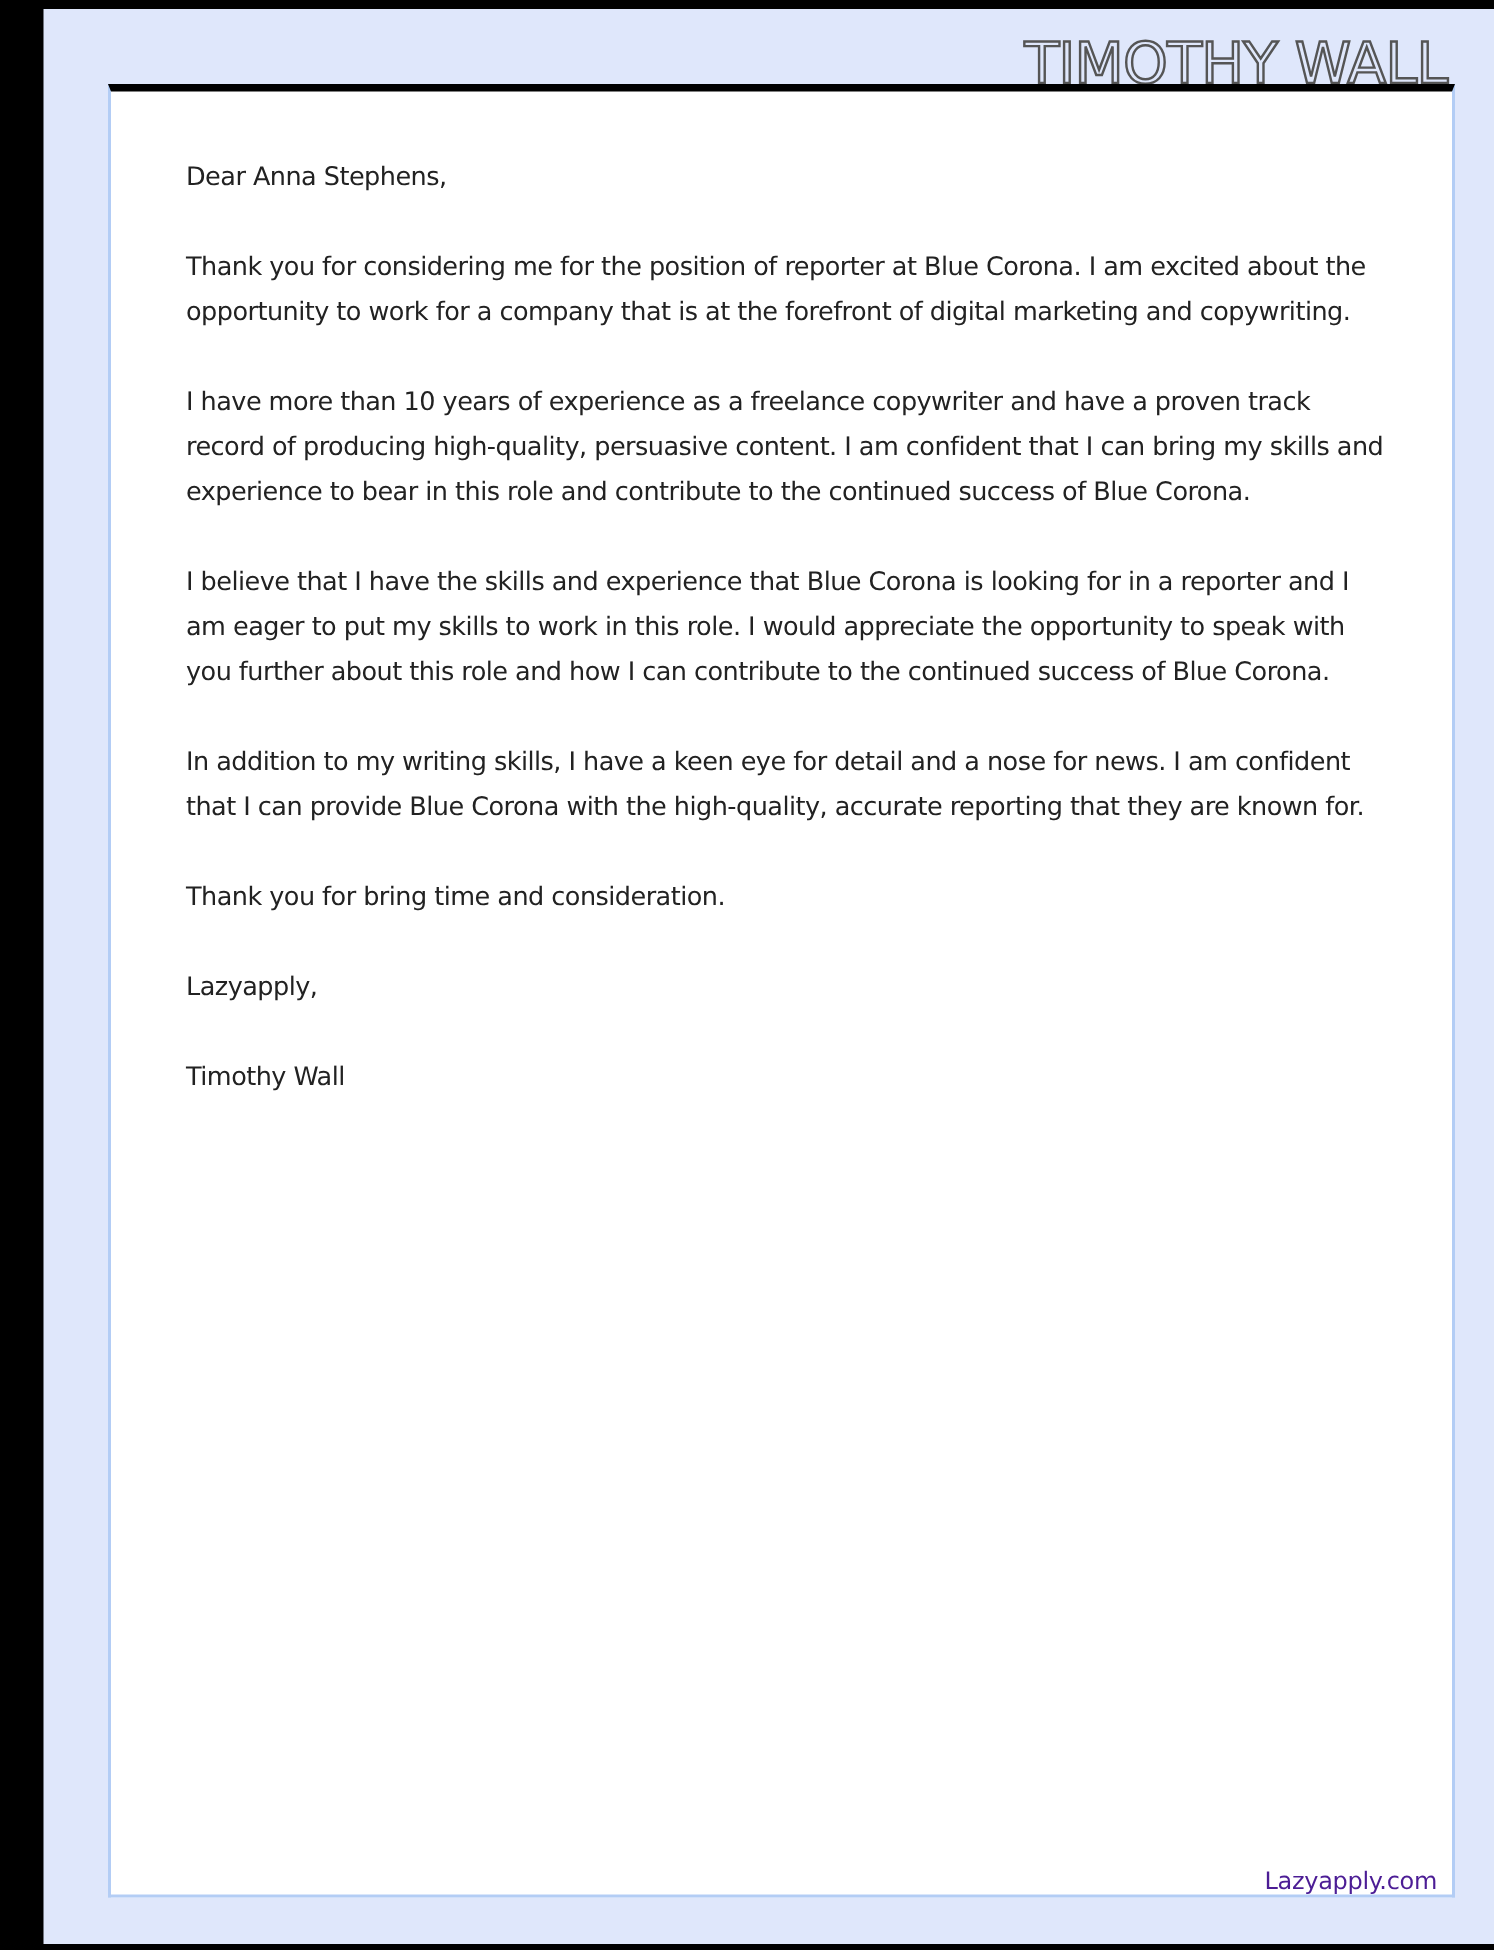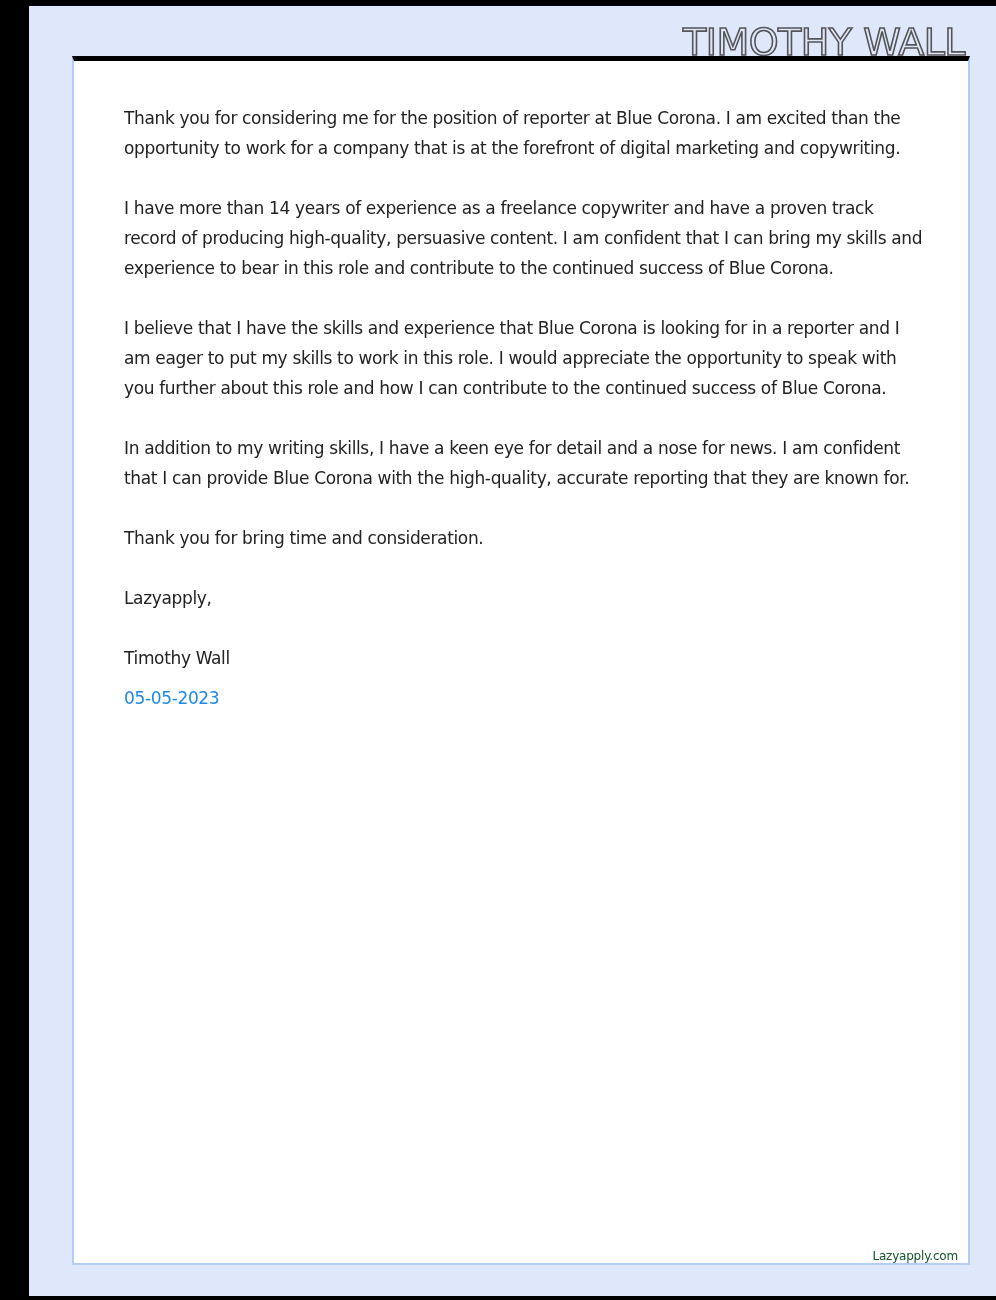--- a/index.html
+++ b/index.html
@@ -66,38 +66,38 @@
     }
     .letter .date {
       color: #1e88e5;
       margin: 0;
     }
     .footer-brand {
       position: absolute;
       right: 10px;
       bottom: 0px;
       font-family: "DejaVu Sans", sans-serif;
-      font-size: 12px;
-      color: #14532d;
+      font-size: 16px;
+      color: #4c1d95;
       letter-spacing: -0.2px;
     }
   </style>
 </head>
 <body>
 
 <div class="frame">
   <h1 class="name-heading">TIMOTHY WALL</h1>
 
   <div class="page">
     <div class="letter">
-      <p>Thank you for considering me for the position of reporter at Blue Corona. I am excited than the opportunity to work for a company that is at the forefront of digital marketing and copywriting.</p>
-      <p>I have more than 14 years of experience as a freelance copywriter and have a proven track record of producing high-quality, persuasive content. I am confident that I can bring my skills and experience to bear in this role and contribute to the continued success of Blue Corona.</p>
+      <p>Dear Anna Stephens,</p>
+      <p>Thank you for considering me for the position of reporter at Blue Corona. I am excited about the opportunity to work for a company that is at the forefront of digital marketing and copywriting.</p>
+      <p>I have more than 10 years of experience as a freelance copywriter and have a proven track record of producing high-quality, persuasive content. I am confident that I can bring my skills and experience to bear in this role and contribute to the continued success of Blue Corona.</p>
       <p>I believe that I have the skills and experience that Blue Corona is looking for in a reporter and I am eager to put my skills to work in this role. I would appreciate the opportunity to speak with you further about this role and how I can contribute to the continued success of Blue Corona.</p>
       <p>In addition to my writing skills, I have a keen eye for detail and a nose for news. I am confident that I can provide Blue Corona with the high-quality, accurate reporting that they are known for.</p>
       <p>Thank you for bring time and consideration.</p>
       <p>Lazyapply,</p>
       <p class="signoff-name">Timothy Wall</p>
-      <p class="date">05-05-2023</p>
     </div>
 
     <div class="footer-brand">Lazyapply.com</div>
   </div>
 </div>
 
 </body></html>

